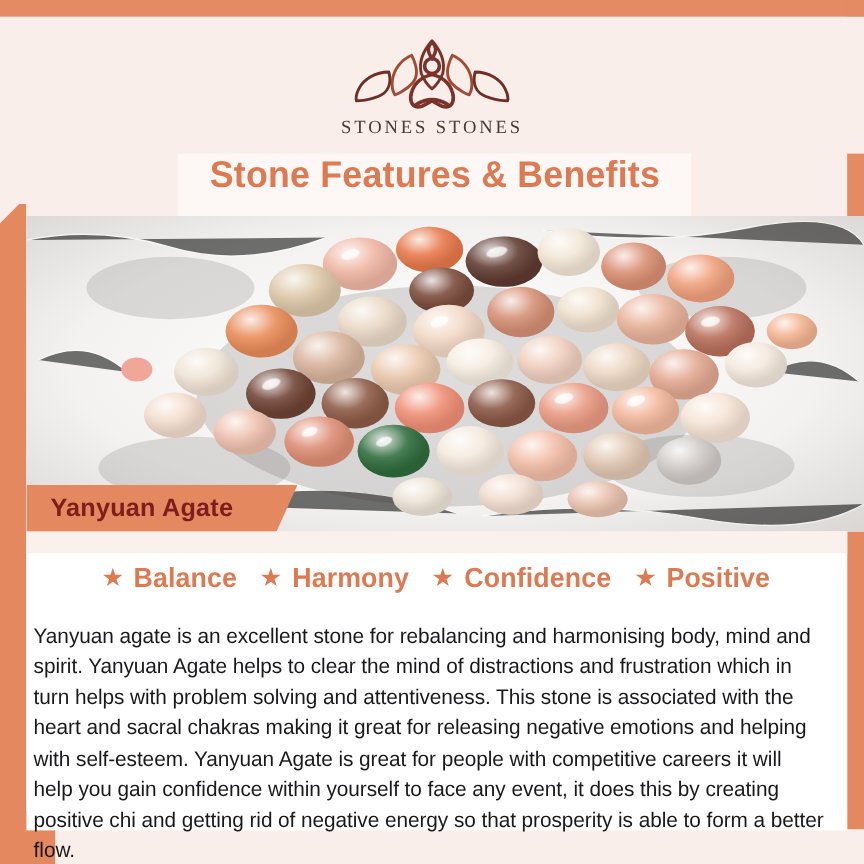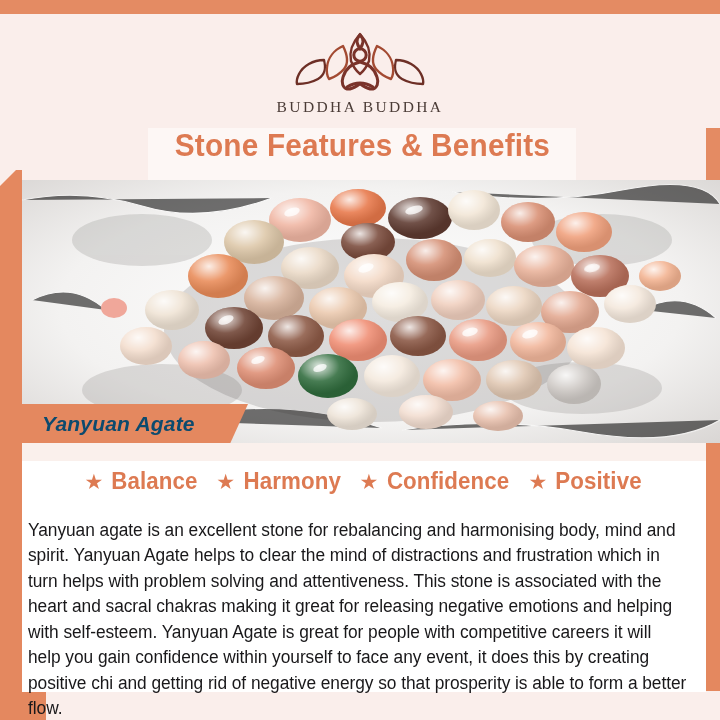--- a/index.html
+++ b/index.html
@@ -114,27 +114,26 @@
     left: 22px; top: 404px;
     width: 226px; height: 40px;
     background: #e4885f;
     clip-path: polygon(0 0, 100% 0, 92% 100%, 0 100%);
     display: flex;
     align-items: center;
     padding-left: 20px;
     box-sizing: border-box;
   }
   .label-text {
-    color: #0c4a6e;
+    color: #7f1d1d;
     font-family: "Liberation Sans Narrow", "Liberation Sans", sans-serif;
     font-weight: bold;
     font-size: 21px;
     letter-spacing: 0.2px;
     white-space: nowrap;
-    font-style: italic;
   }
 
   
   .content {
     position: absolute;
     left: 22px; top: 443px;
     width: 684px; height: 249px;
     background: #ffffff;
   }
   .content-tint {
@@ -206,21 +205,21 @@
           <path d="M111 36 C122 36 132 42 136 50 C139 56 138 60 138 60 C138 60 126 60 117 55 C110 51 109 43 111 36 Z" stroke="#6d2f26"></path>
         </g>
         <g fill="none" stroke="#7a332a" stroke-width="3" stroke-linecap="round" stroke-linejoin="round">
           <circle cx="75" cy="31" r="6.2"></circle>
           <path d="M75 38 C66 40 60 46 58 53 C56 59 58 64 62 65 C67 66 71 62 75 60 C79 62 83 66 88 65 C92 64 94 59 92 53 C90 46 84 40 75 38 Z"></path>
           <path d="M62 63 C67 60 72 59 75 59 C78 59 83 60 88 63"></path>
           <path d="M75 25 C72 20 70 16 75 11 C80 16 78 20 75 25 Z"></path>
         </g>
       </svg>
     </span>
-    <span class="logo-text">BUDDHA BUDDHA</span>
+    <span class="logo-text">STONES STONES</span>
   </div>
 
   <div class="title-band">
     <span class="title-text">Stone Features &amp; Benefits</span>
   </div>
 
   <div class="photo">
     <svg viewBox="0 0 698 263" width="698" height="263" aria-hidden="true">
       <defs>
         <radialGradient id="furg" cx="50%" cy="48%" r="72%">

